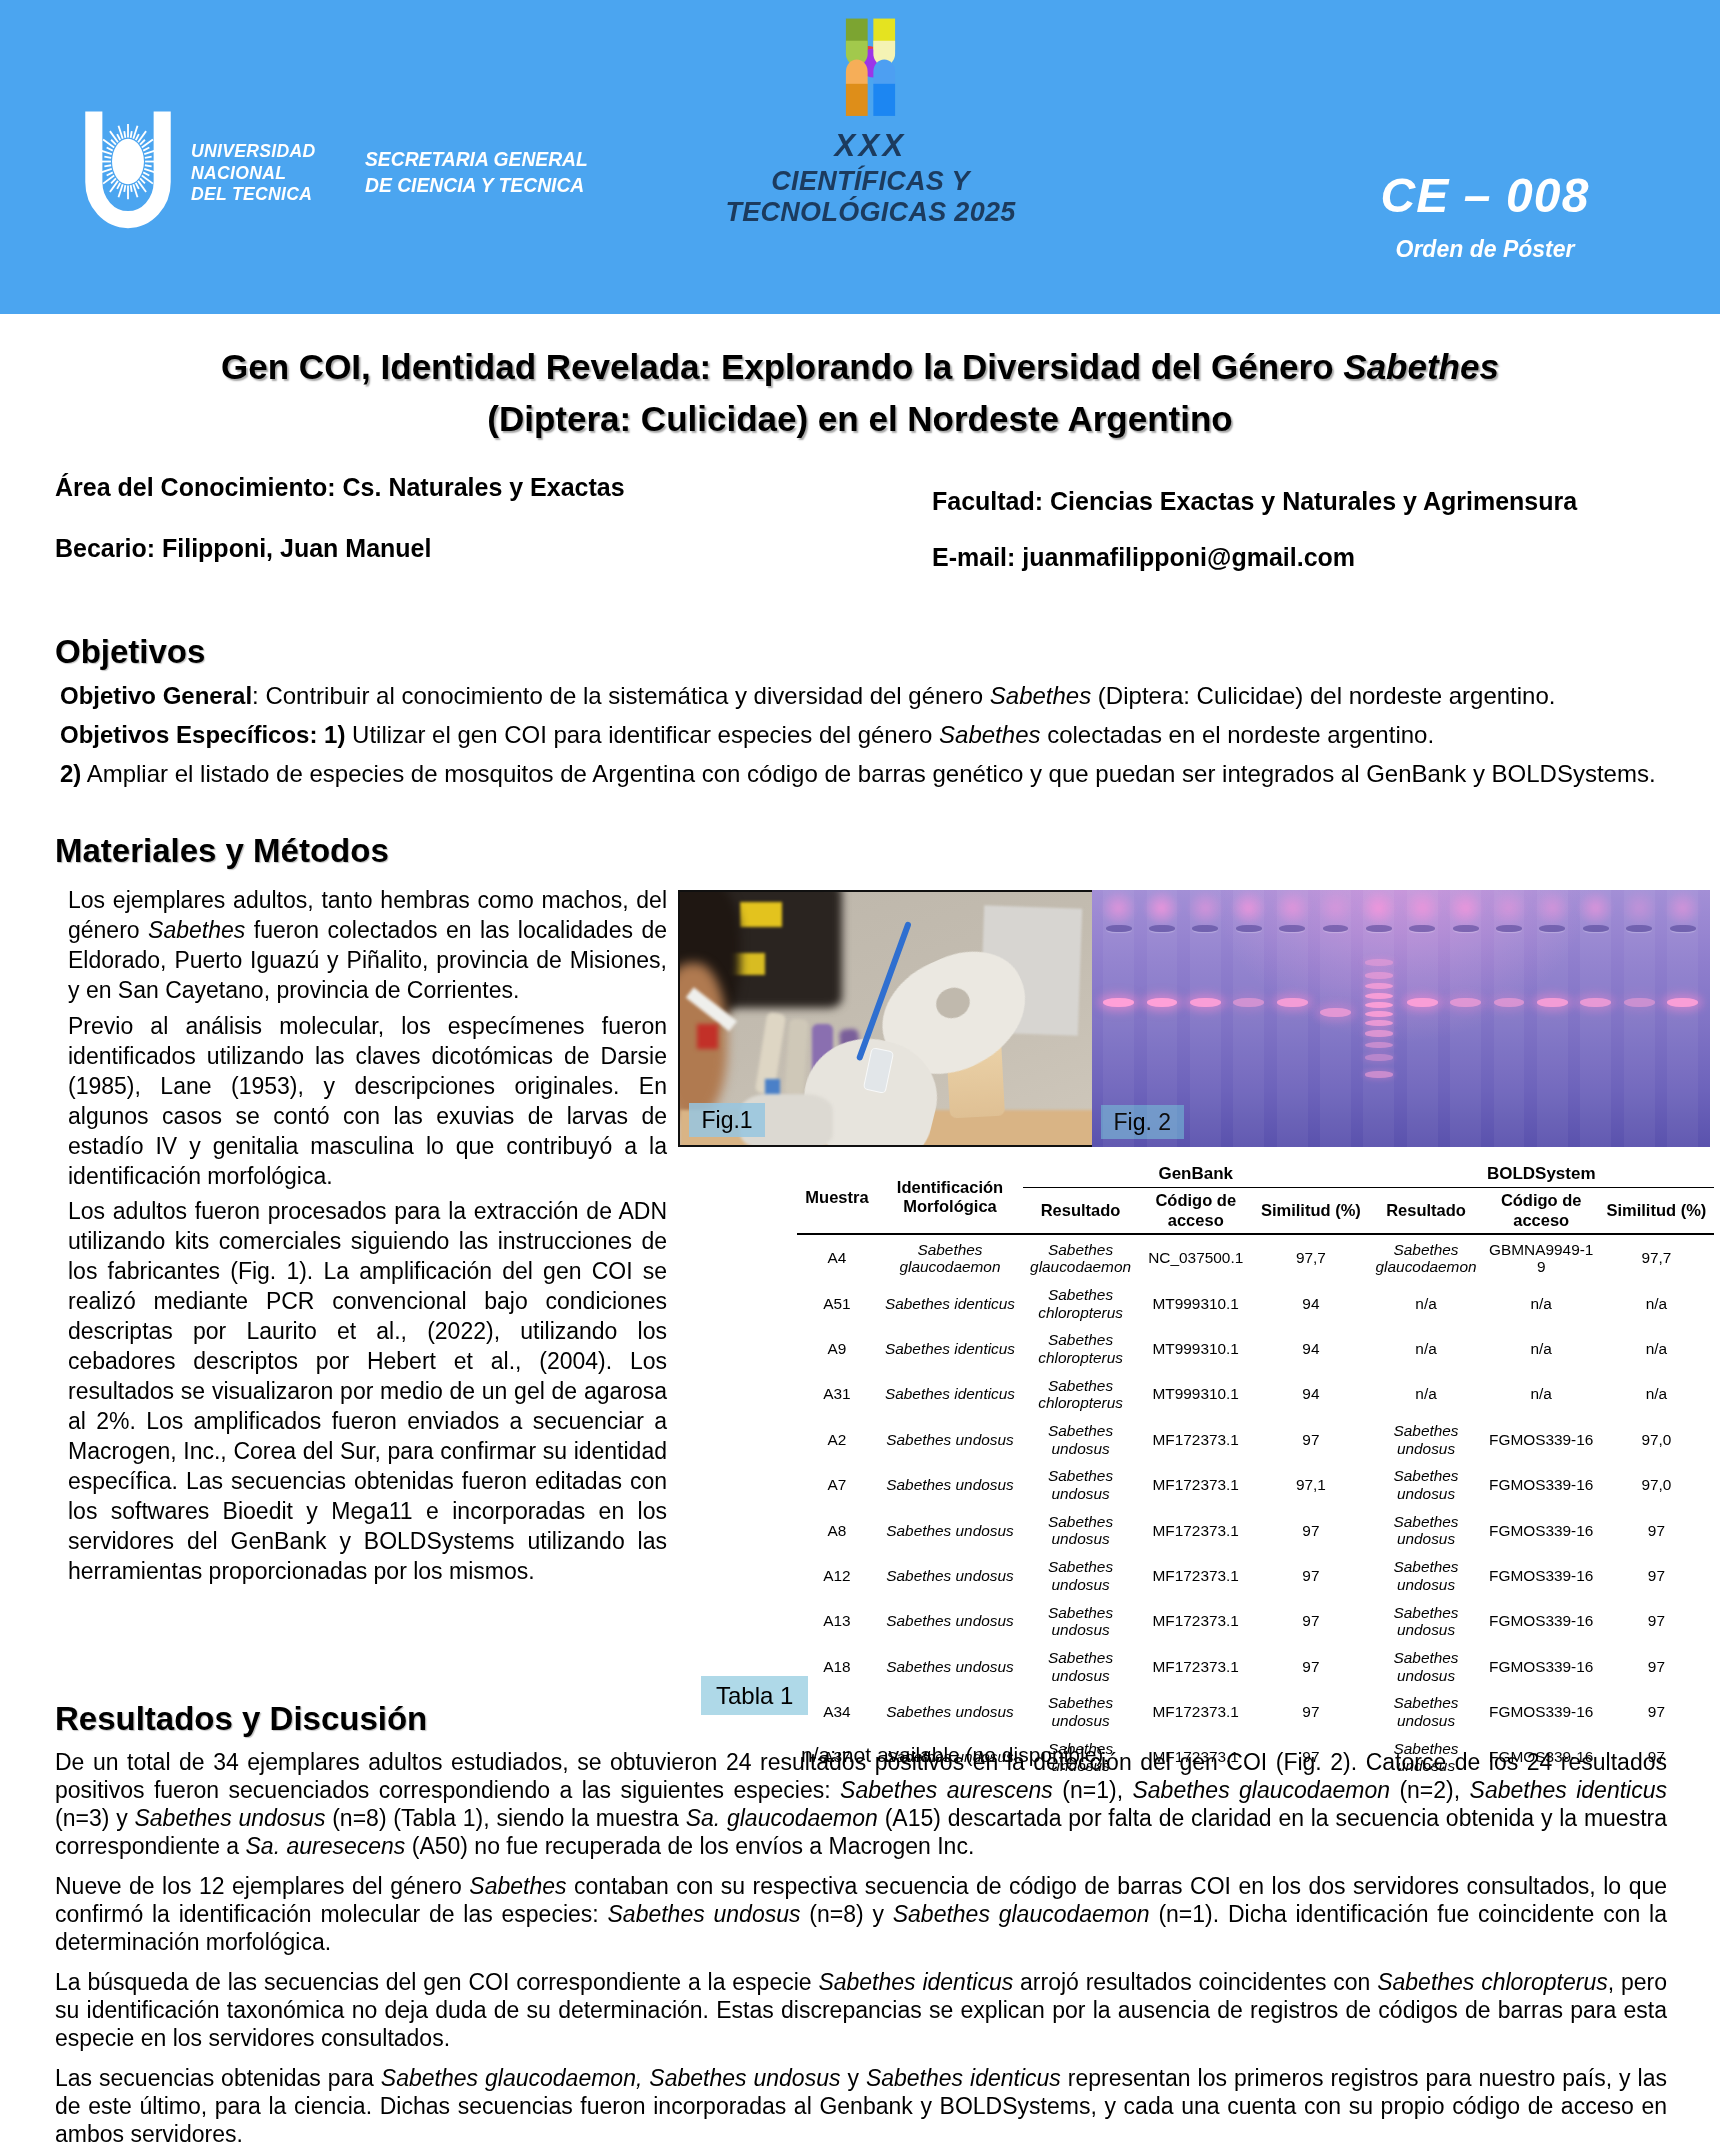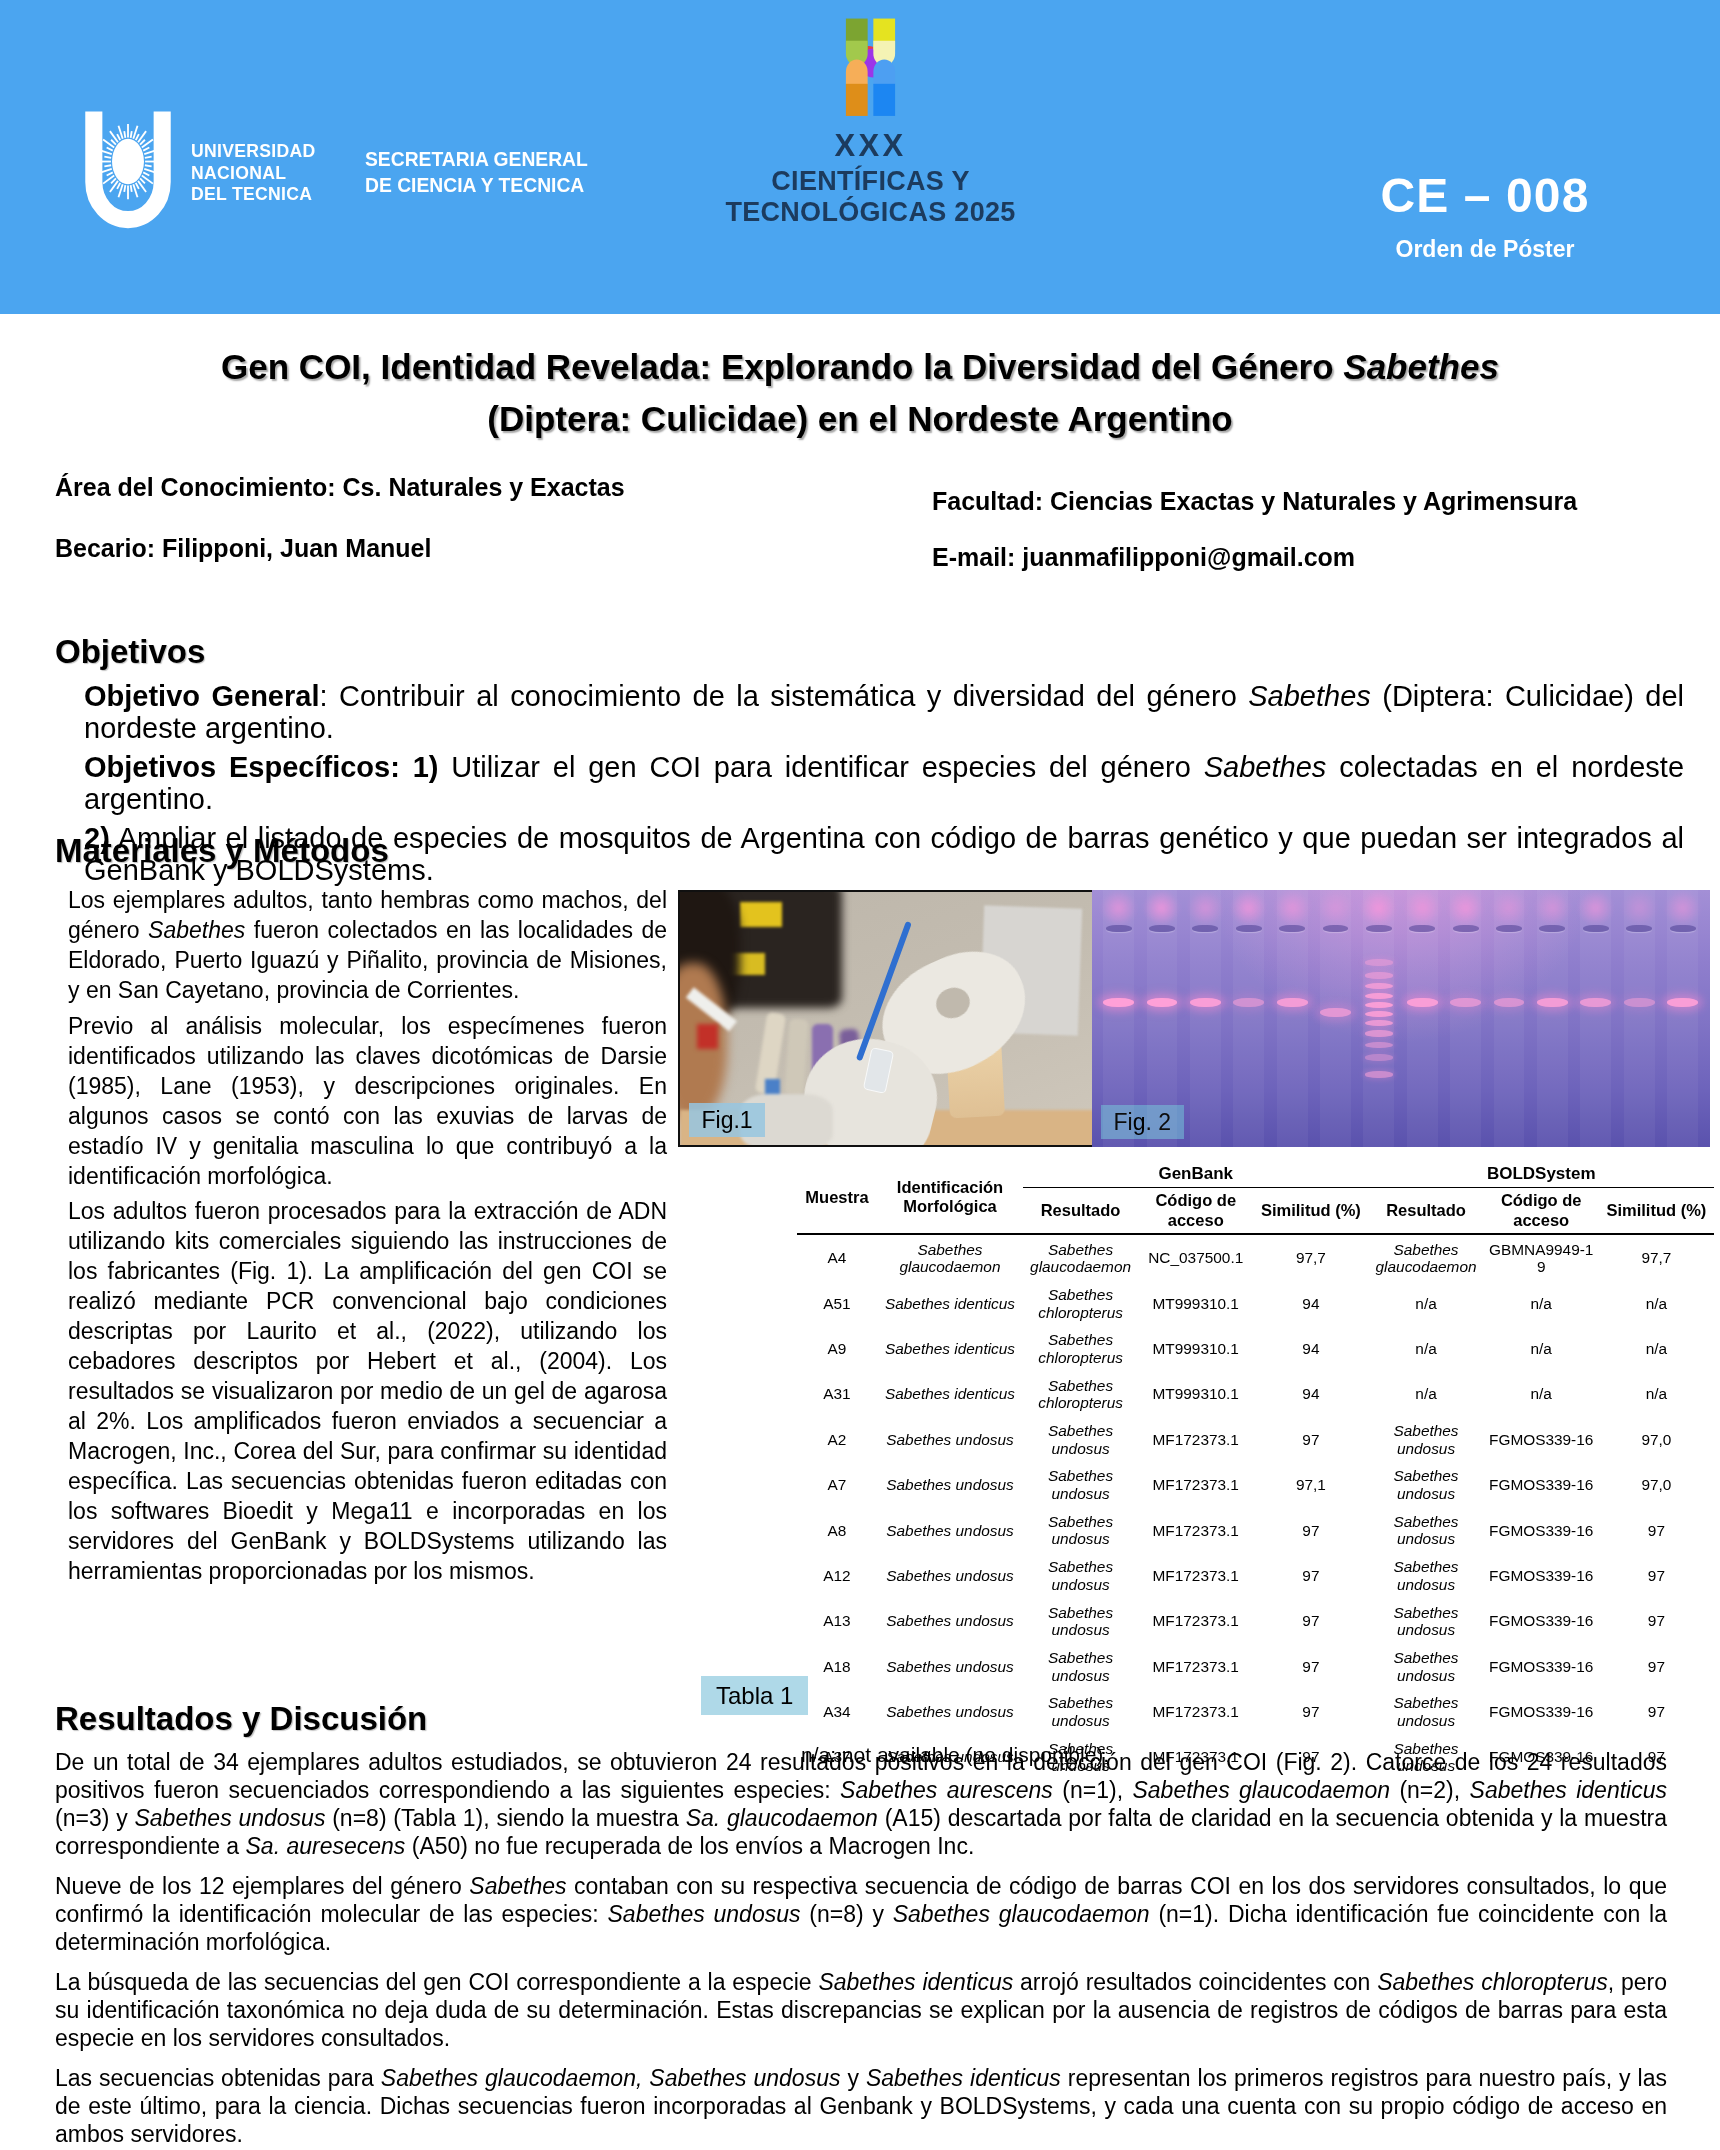--- a/index.html
+++ b/index.html
@@ -4,21 +4,21 @@
 <style>
   * { margin:0; padding:0; box-sizing:border-box; }
   html,body { width:1721px; height:2151px; background:#ffffff; overflow:hidden;
               font-family:"Liberation Sans","DejaVu Sans",sans-serif; color:#000; }
   body { position:relative; }
   .abs { position:absolute; }
   .it { font-style:italic; }
   .bd { font-weight:bold; }
 
   
-  .header { left:0; top:0; width:1721px; height:314px; background:var(--header-bg,#4BA5F0); }
+  .header { left:0; top:0; width:1721px; height:314px; background:var(--header-bg,#4BA5F0);font-style:italic; }
   .unne-logo { left:79px; top:109px; width:98px; height:121px; }
   .univ-name { left:191px; top:141px; font-weight:bold; color:#fff; font-size:17.6px; line-height:21.6px; letter-spacing:0.3px; }
   .secretaria { left:365px; top:147px; font-weight:bold; color:#fff; font-size:19.3px; line-height:25.6px; }
   .congress { left:700px; top:17px; width:341px; text-align:center; }
   .congress-logo { width:101px; height:101px; margin:0 auto; display:block; }
   .congress-xxx { margin-top:10.2px; font-size:31px; font-weight:900; color:var(--navy,#1C3B5E); letter-spacing:3.4px; }
   .congress-l1 { margin-top:3.4px; font-size:25px; font-weight:400; color:var(--navy,#1C3B5E); letter-spacing:0.6px; }
   .congress-l2 { margin-top:2.3px; font-size:27px; font-weight:800; color:var(--navy,#1C3B5E); letter-spacing:0.3px; }
   .code-block { left:1303px; top:168px; width:364px; text-align:center; color:#fff; }
   .code-main { font-size:48px; font-weight:bold; letter-spacing:1.1px; }
@@ -31,21 +31,21 @@
   .meta-left  div { margin-bottom:32px; }
   .meta-right { left:888px; top:487px; font-size:25px; font-weight:bold; }
   .meta-right div { margin-bottom:27px;margin-left:44px; }
 
   
   .h1 { font-size:33px; font-weight:bold; text-shadow:1.1px 1.1px 1.1px rgba(0,0,0,.25); }
   #h-objetivos  { left:55px; top:633px; }
   #h-materiales { left:55px; top:832px; }
   #h-resultados { left:55px; top:1700px; }
 
-  #obj-paras { left:84px; top:680px; width:1600px; font-size:29px; line-height:32px; text-align:justify; }
+  #obj-paras { left:60px; top:680px; width:1600px; font-size:24px; line-height:32px; text-align:justify; }
   #obj-paras p { margin-bottom:6.8px; }
 
   #met-paras { left:68px; top:885px; width:599px; font-size:23px; line-height:30px; text-align:justify; }
   #met-paras p { margin-bottom:5.7px; }
 
   #res-paras { left:55px; top:1748px; width:1612px; font-size:23px; line-height:28px; text-align:justify; }
   #res-paras p { margin-bottom:12px; }
 
   
   .fig1 { left:678px; top:890px; width:430px; height:257px; border:2.3px solid #101010; overflow:hidden;

